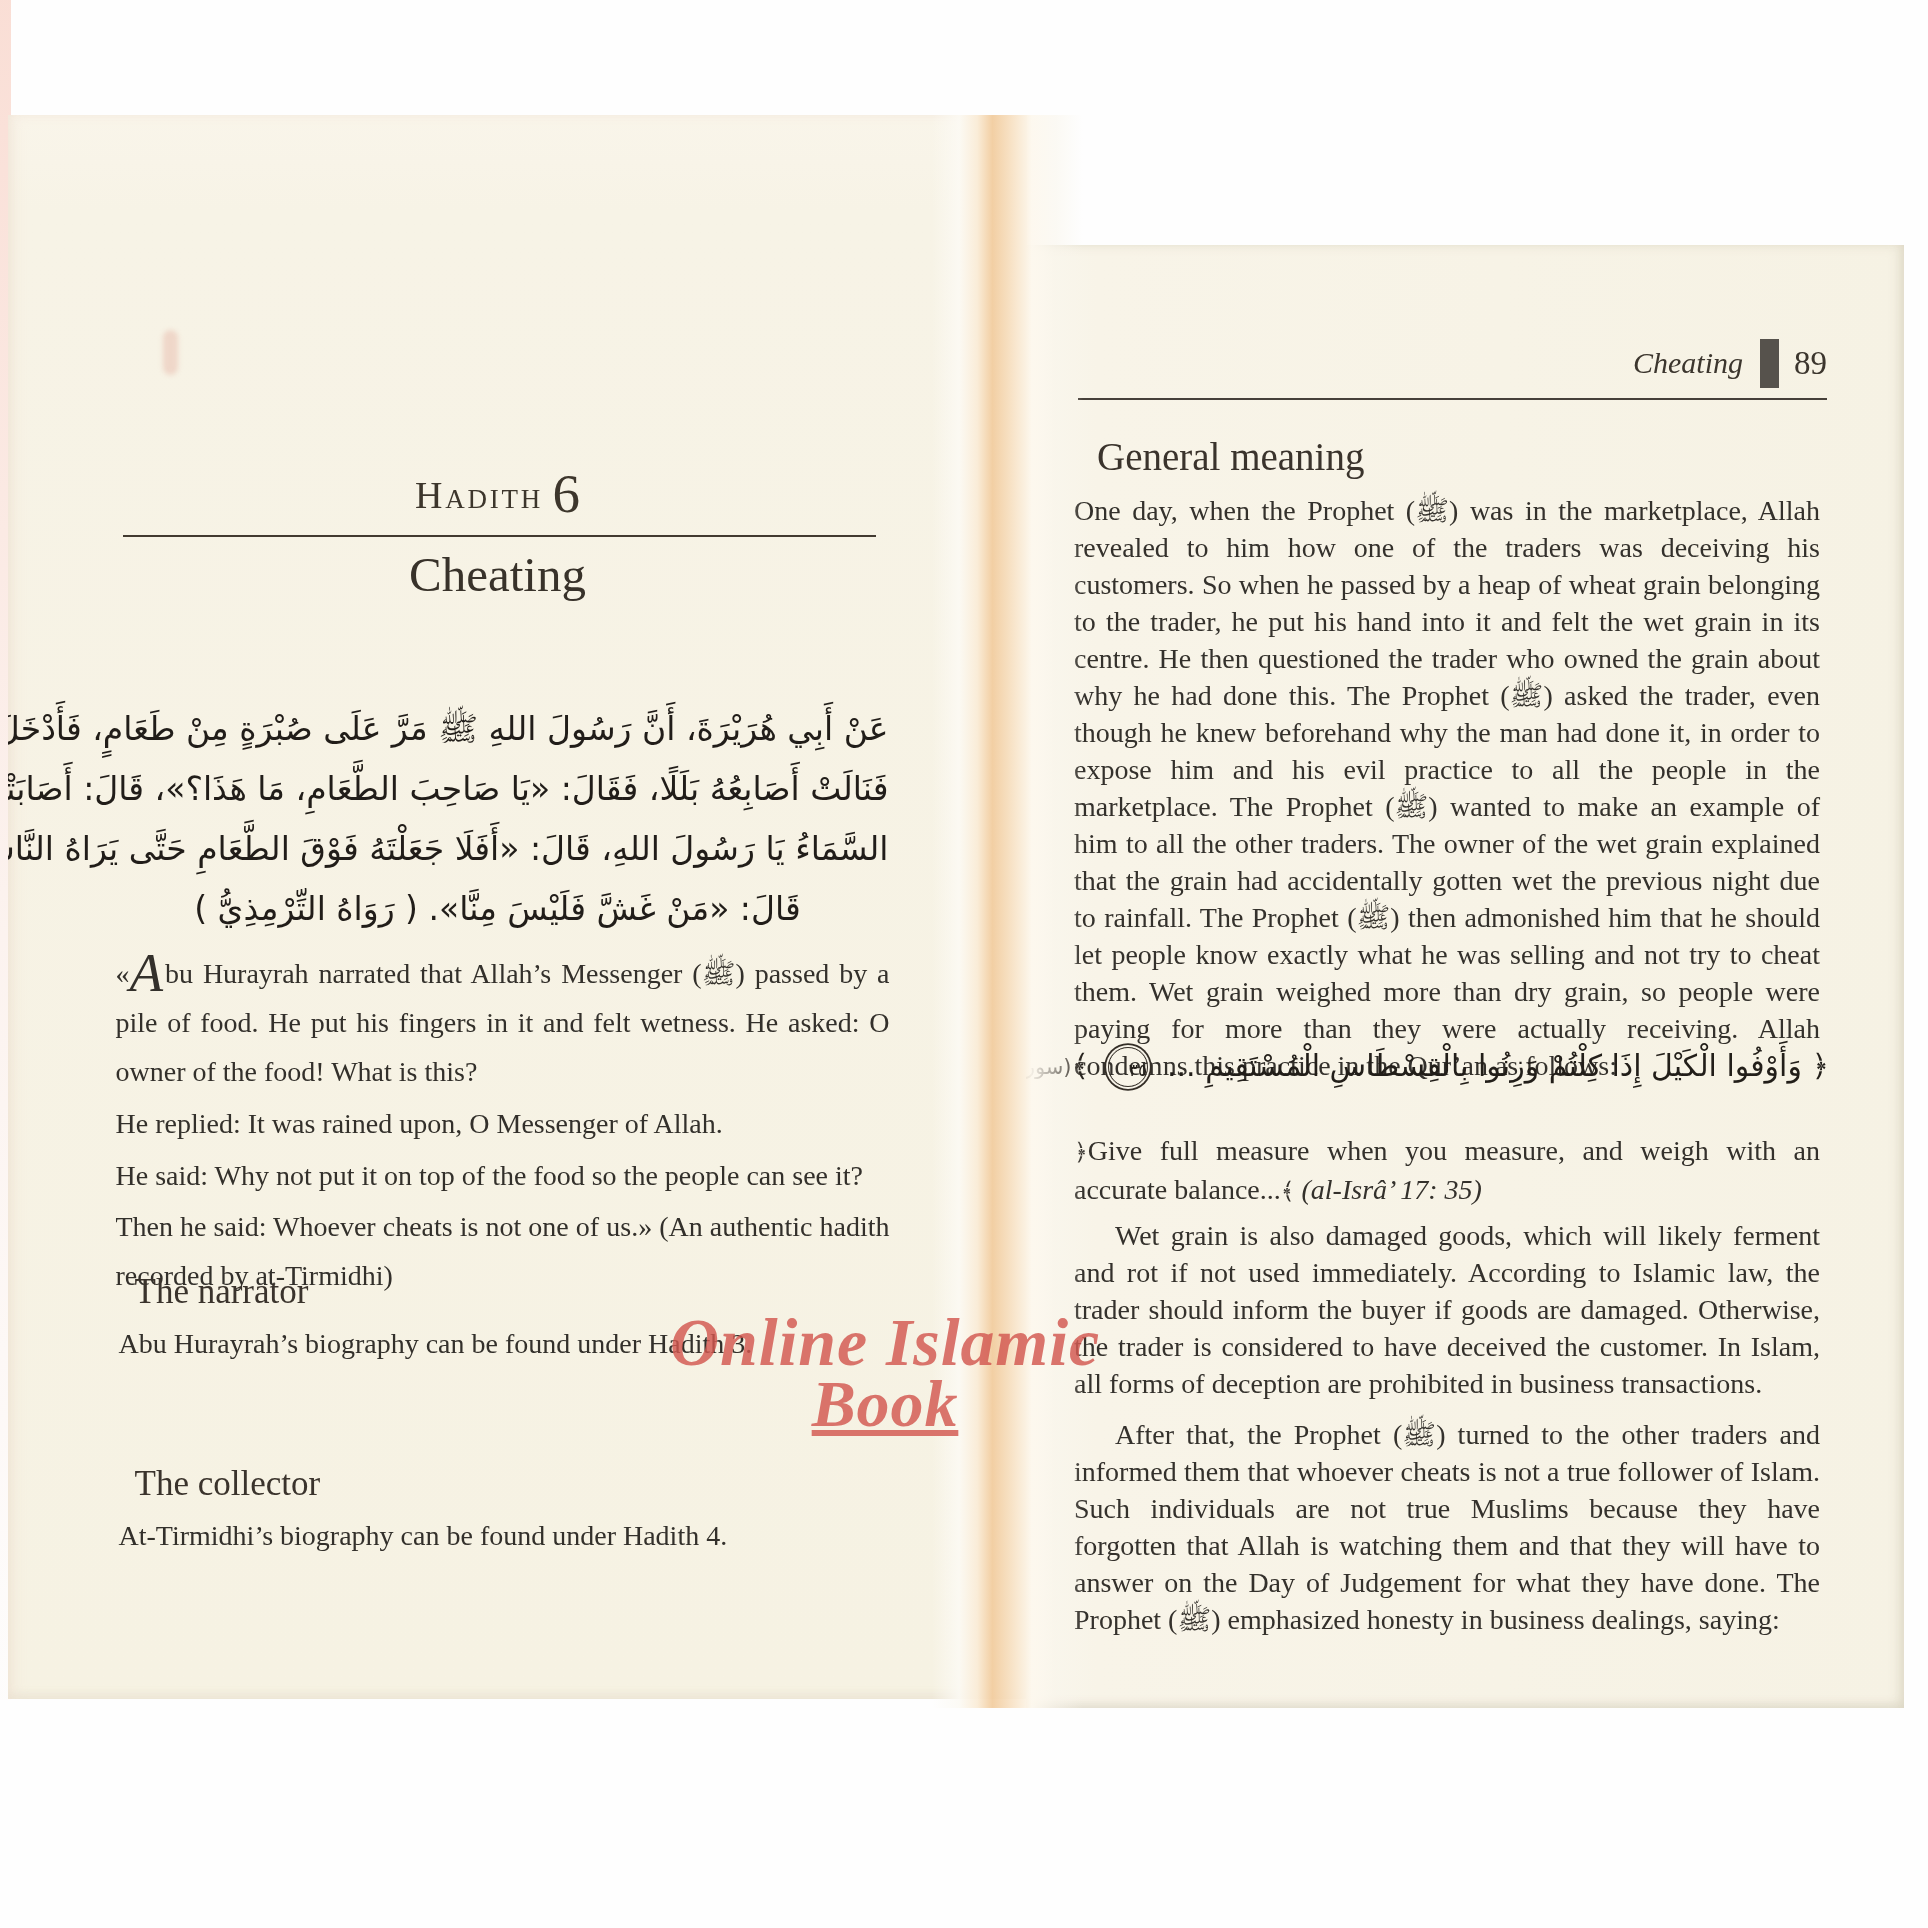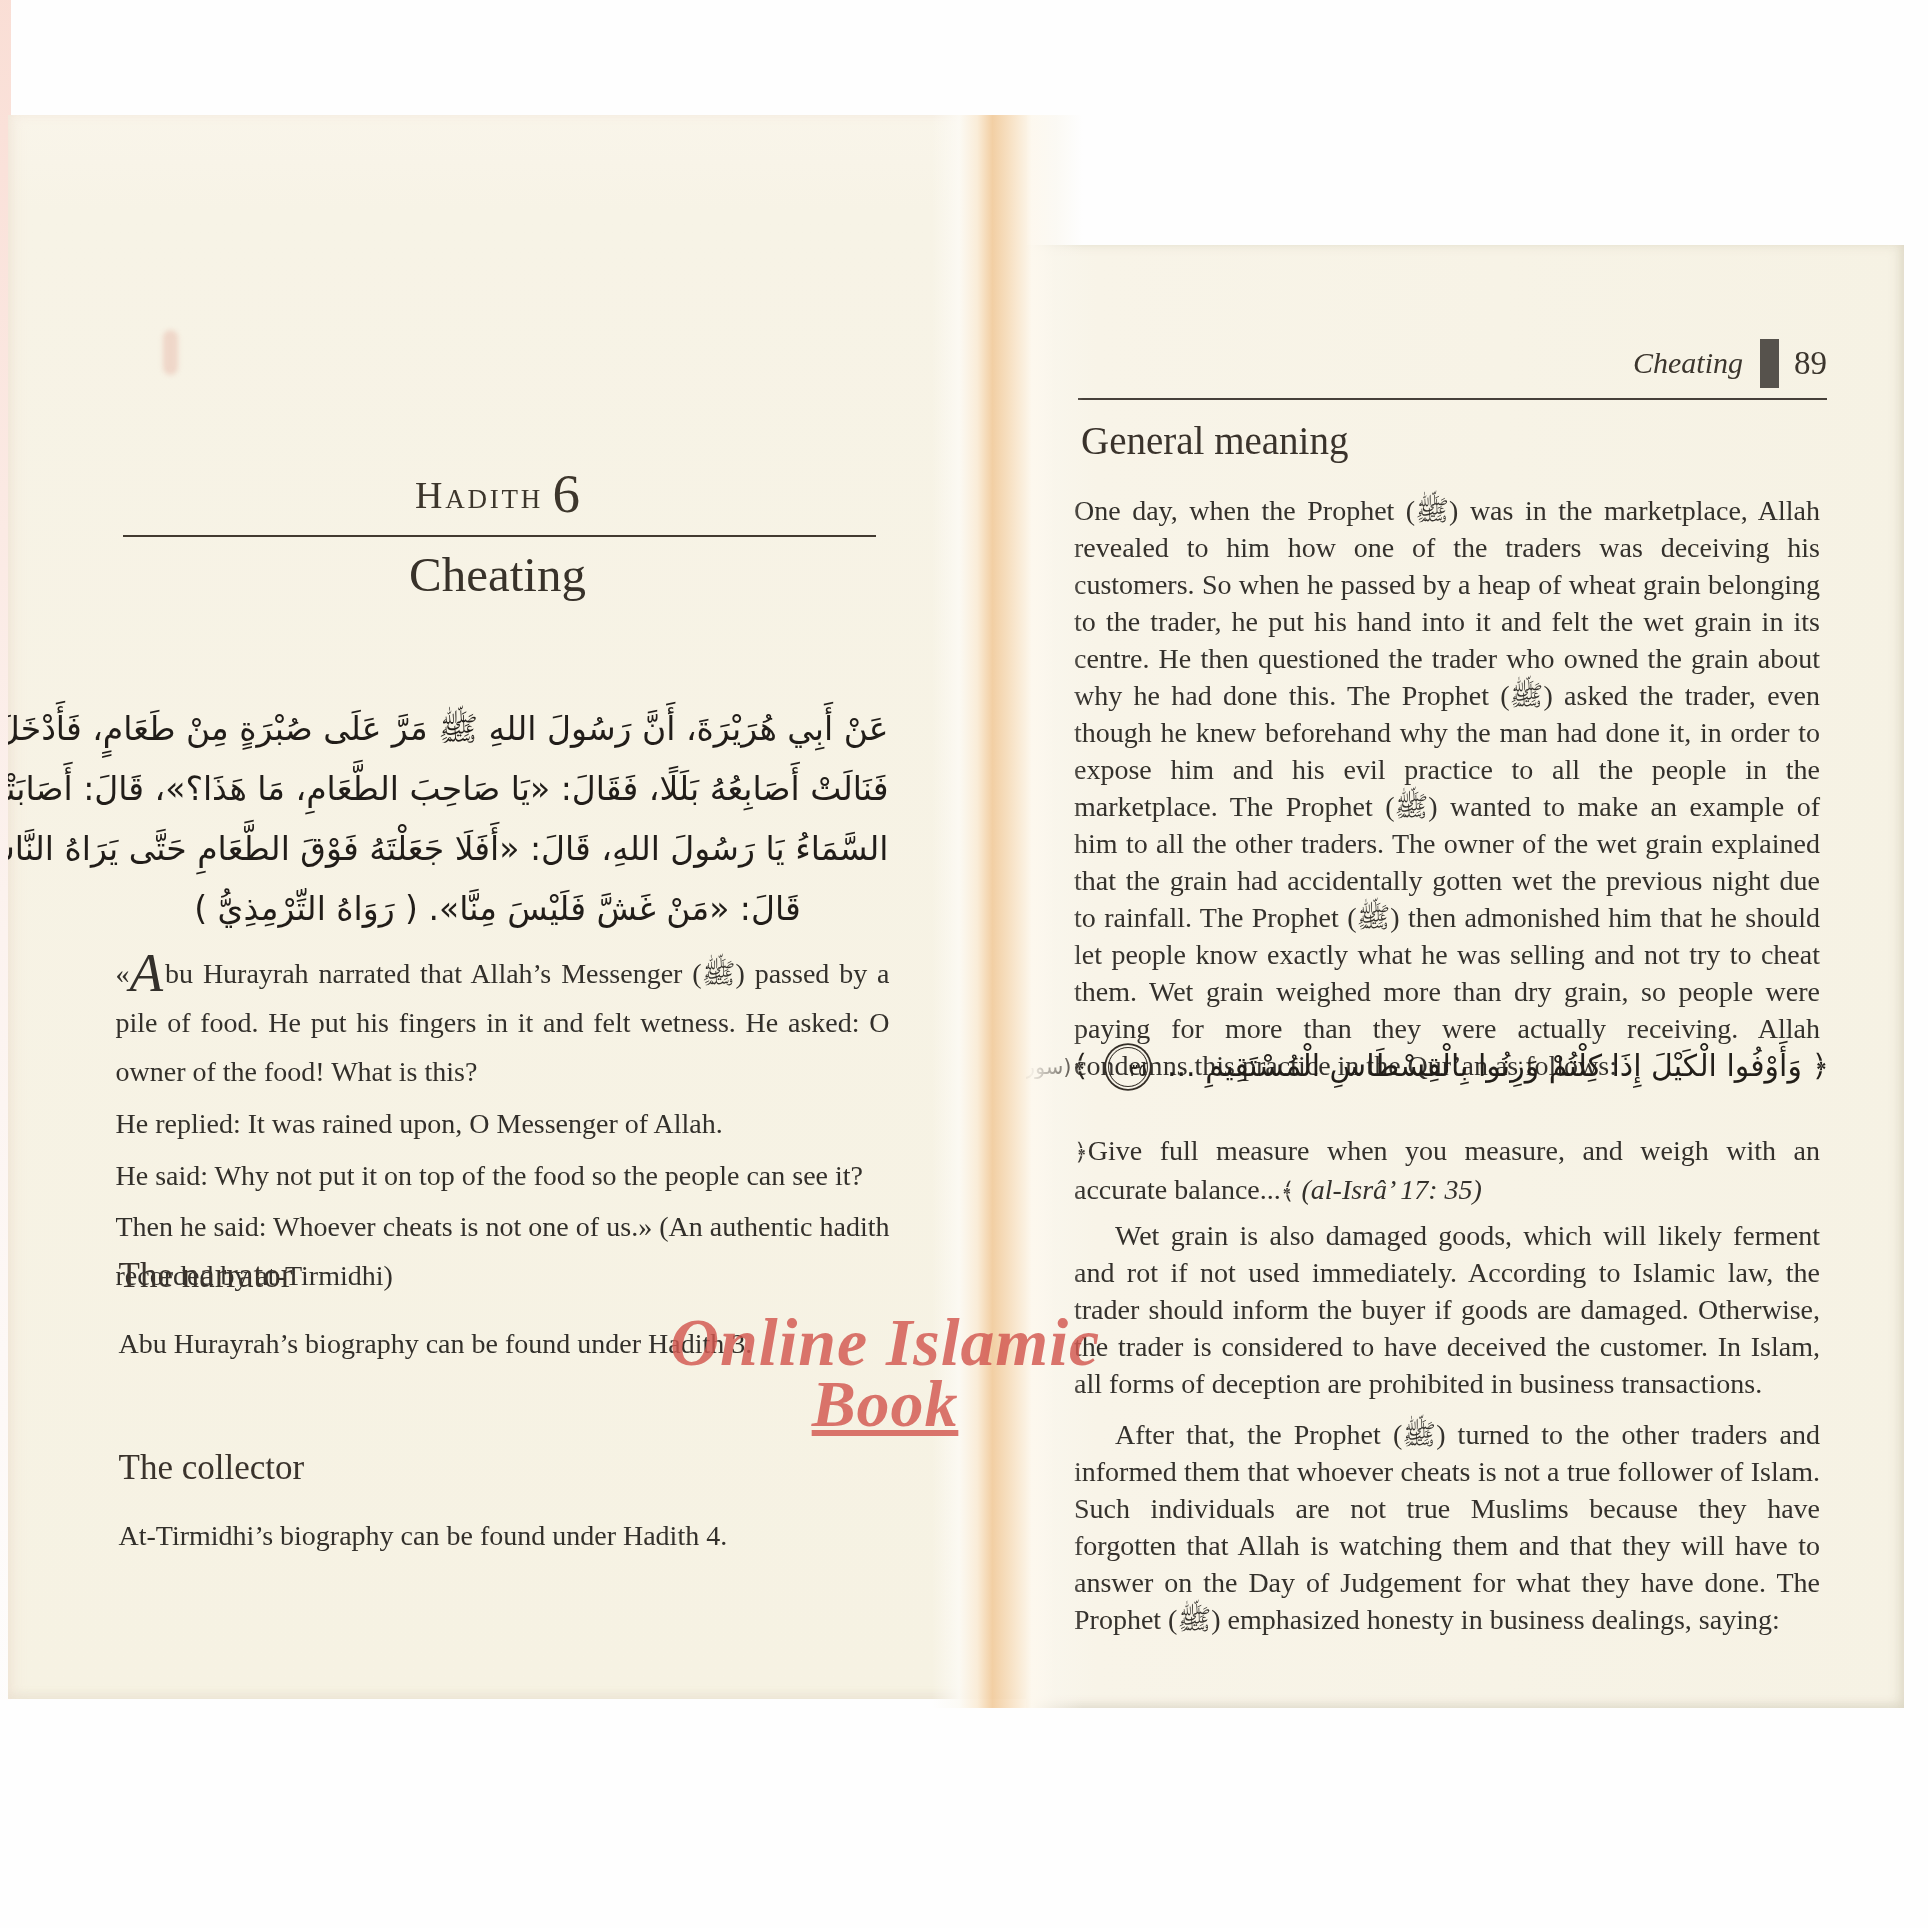--- a/index.html
+++ b/index.html
@@ -30,21 +30,21 @@
   .arabic-block{position:absolute;left:99px;top:584px;width:782px;direction:rtl;
     font-family:"DejaVu Sans", sans-serif;font-size:33px;line-height:60px;color:#211d19;}
   .ar{white-space:nowrap;}
   .ar.j{text-align:justify;text-align-last:justify;}
   .ar.c{text-align:center;}
   .translation{position:absolute;left:108px;top:834px;width:774px;
     font-size:28px;line-height:49px;color:#33302b;text-align:justify;}
   .translation p{margin:0 0 2.8px 0;}
   .guillemet{font-size:28px;}
   .dropcap{font-size:55px;font-style:italic;line-height:28px;vertical-align:-7.5px;letter-spacing:1.9px;}
-  .sec{position:absolute;margin:0;font-size:35px;font-weight:400;color:#3a332c;}
+  .sec{position:absolute;margin:16px;font-size:35px;font-weight:400;color:#3a332c;}
   .sec-body{position:absolute;margin:0;font-size:28px;color:#33302b;}
   .narrator-h{left:111px;top:1141px;}
   .narrator-b{left:111px;top:1213px;width:772px;}
   .collector-h{left:111px;top:1333px;}
   .collector-b{left:111px;top:1405px;width:772px;}
   .smudge{position:absolute;left:155px;top:215px;width:15px;height:45px;border-radius:7.5px;
     background:rgba(225,155,140,.32);filter:blur(2.8px);}
   
   .rp-header{position:absolute;top:90px;left:52px;width:749px;height:56px;
     display:flex;justify-content:flex-end;align-items:center;color:#3c362e;}

